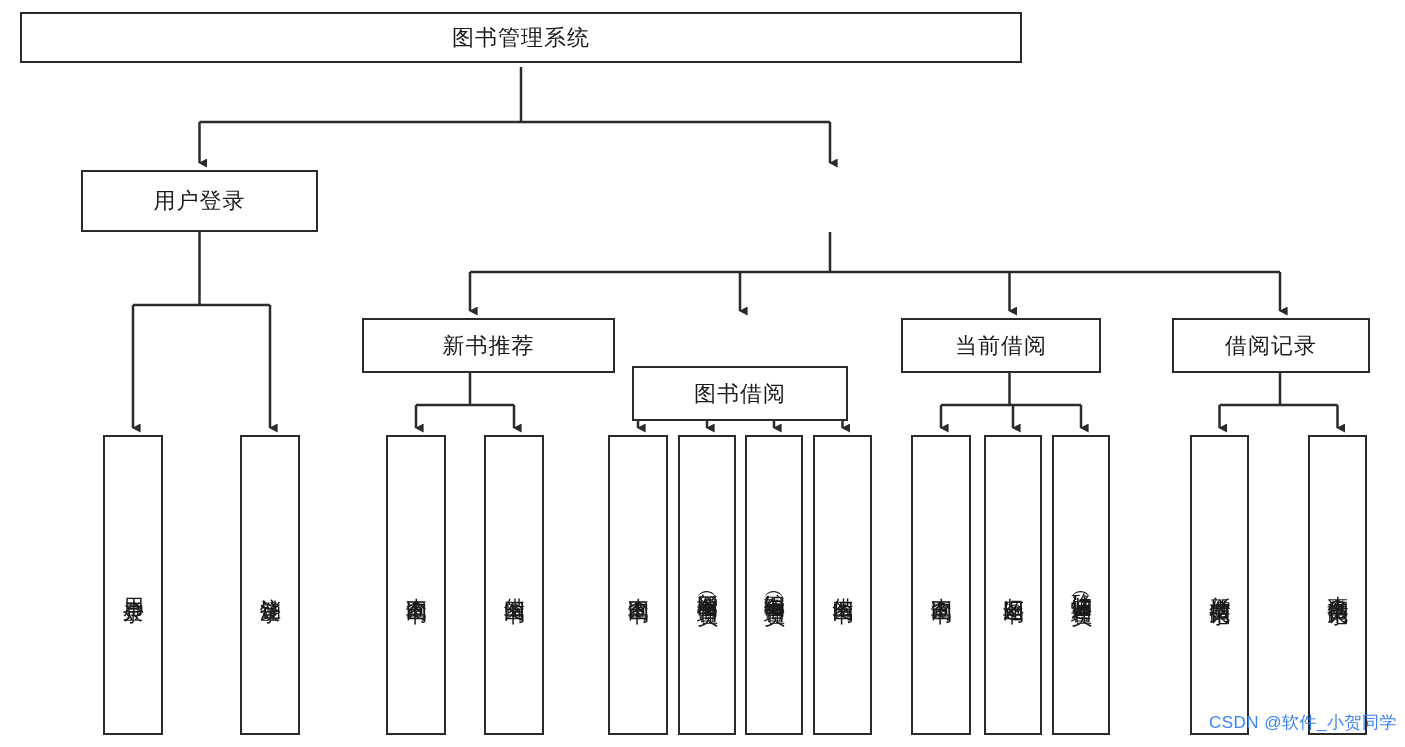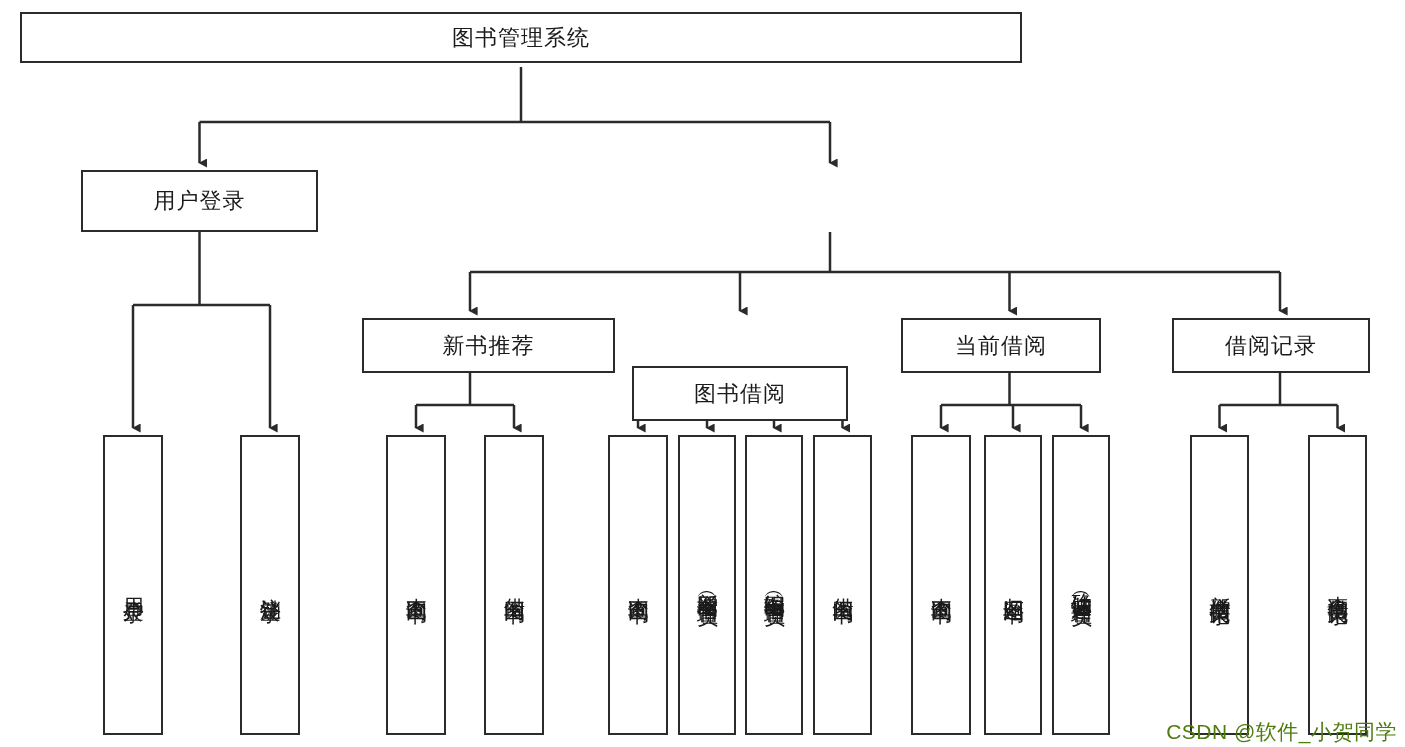--- a/index.html
+++ b/index.html
@@ -49,23 +49,23 @@
     font-size: 21px;
     line-height: 1.28;
     letter-spacing: 2px;
     text-align: center;
     white-space: nowrap;
     color: #1a1a1a;
   }
   .watermark {
     position: absolute;
     right: 8px;
-    bottom: 1px;
-    font-size: 21px;
-    color: #4d7c0f;
+    bottom: 13px;
+    font-size: 17px;
+    color: #3b82f6;
     white-space: nowrap;
     letter-spacing: 0.5px;
   }
 </style>
 </head>
 <body>
 
 <div id="canvas">
 
   <svg class="connectors" viewBox="0 0 1405 747" xmlns="http://www.w3.org/2000/svg">

